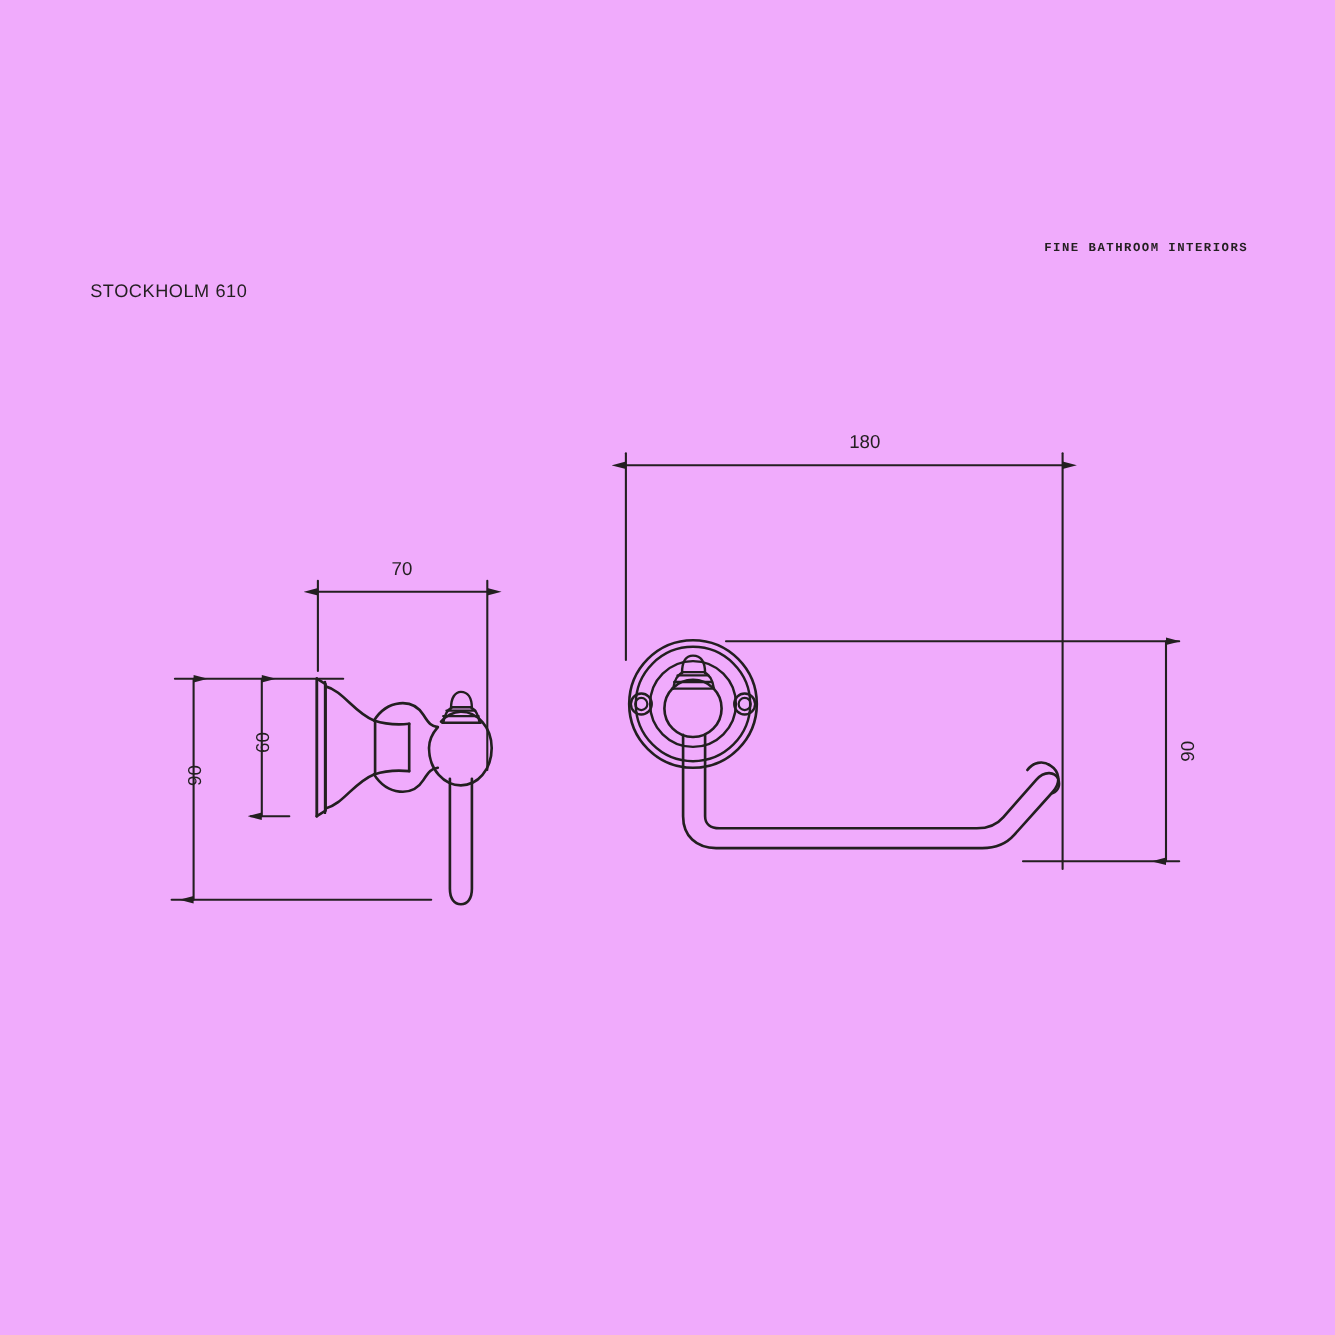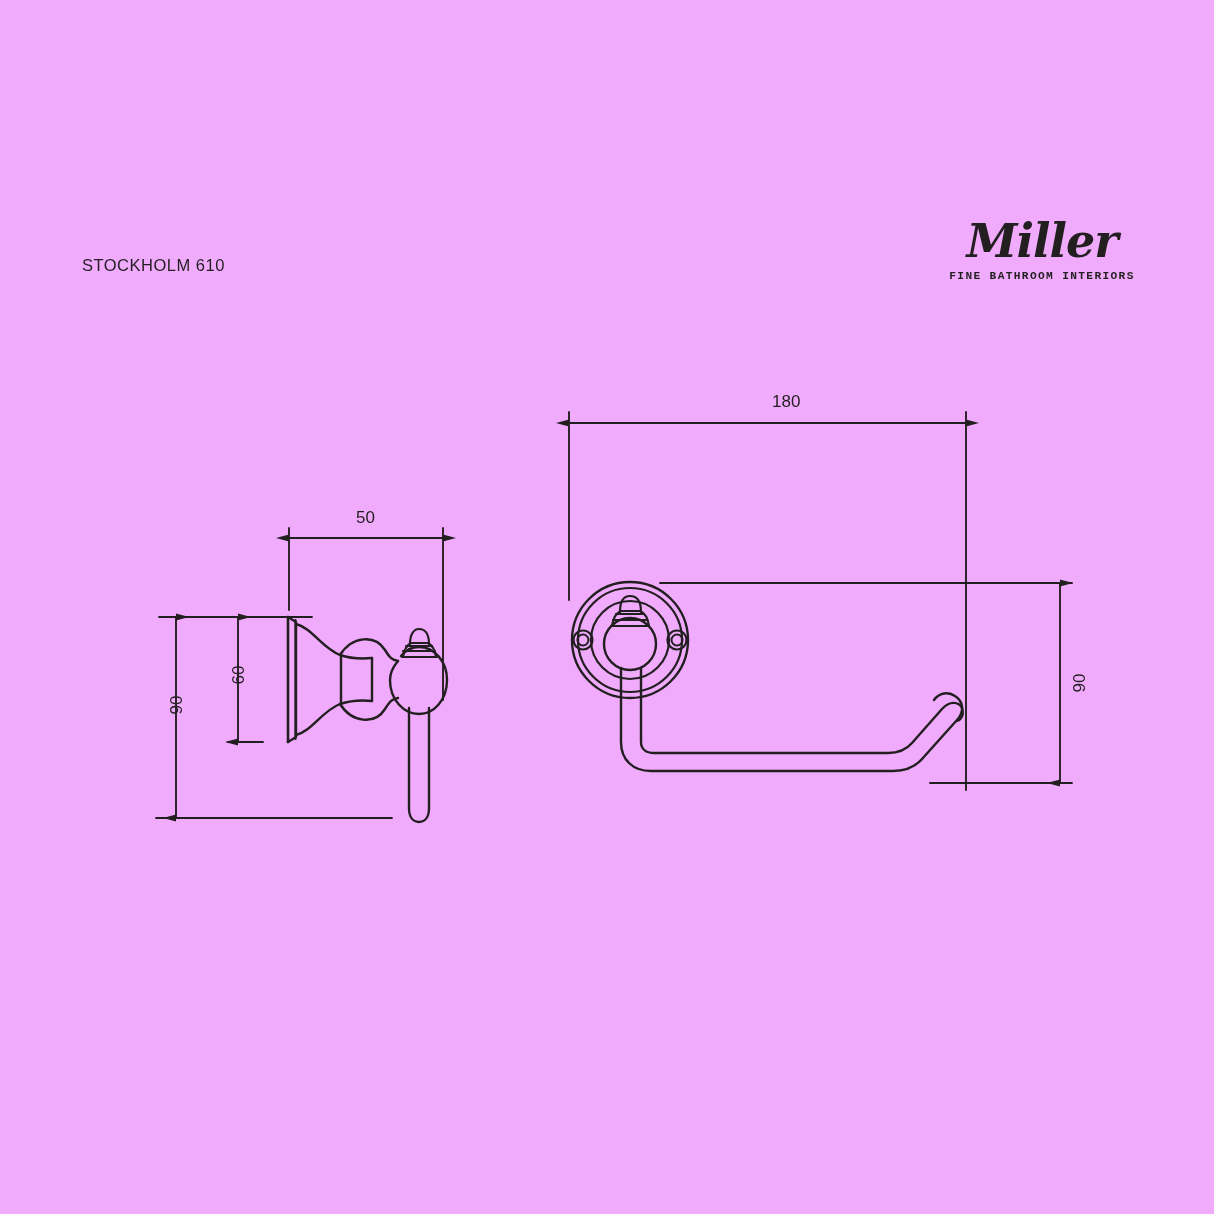--- a/index.html
+++ b/index.html
@@ -76,21 +76,20 @@
   }
 </style>
 </head>
 <body>
 
 <div id="sheet">
 
   <div class="product-code">STOCKHOLM 610</div>
 
   <div class="brand-block">
-    <div class="brand-mark">Miller</div>
     <div class="brand-tagline">FINE BATHROOM INTERIORS</div>
   </div>
 
   <svg class="drawing-canvas" viewBox="0 0 1214 1214">
     <defs>
       <marker id="arrowStart" markerWidth="14" markerHeight="8" refX="13" refY="4" orient="auto" markerUnits="userSpaceOnUse">
         <path d="M13,4 L0,4 L13,0.6 Z M13,4 L0,4 L13,7.4 Z" fill="#231f20"></path>
       </marker>
       <marker id="arrowEnd" markerWidth="14" markerHeight="8" refX="1" refY="4" orient="auto" markerUnits="userSpaceOnUse">
         <path d="M1,4 L14,4 L1,0.6 Z M1,4 L14,4 L1,7.4 Z" fill="#231f20"></path>
@@ -190,21 +189,21 @@
       <g stroke-width="1.9">
         <path d="M228,742 L263,742"></path>
         <path d="M238,617 L238,742" marker-start="url(#arrowUp)" marker-end="url(#arrowDown)"></path>
       </g>
 
     </g>
   </svg>
 
   <div class="dim-text" style="left:772px; top:392px;">180</div>
 
-  <div class="dim-text" style="left:356px; top:508px;">50</div>
+  <div class="dim-text" style="left:356px; top:508px;">70</div>
 
   <div class="dim-text vertical" style="left:168px; top:695px; transform: rotate(-90deg);">90</div>
 
   <div class="dim-text vertical" style="left:230px; top:665px; transform: rotate(-90deg);">60</div>
 
   <div class="dim-text vertical" style="left:1071px; top:673px; transform: rotate(-90deg);">90</div>
 
 </div>
 
 </body></html>

